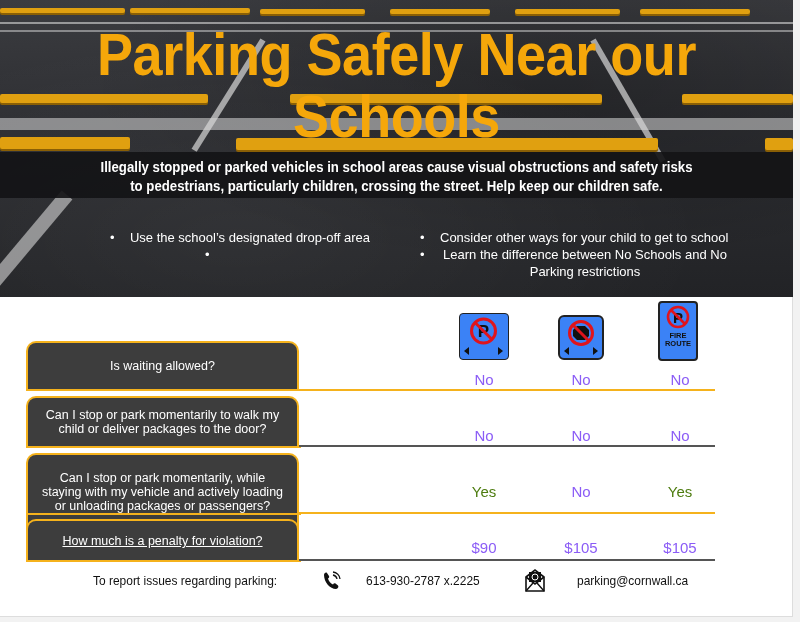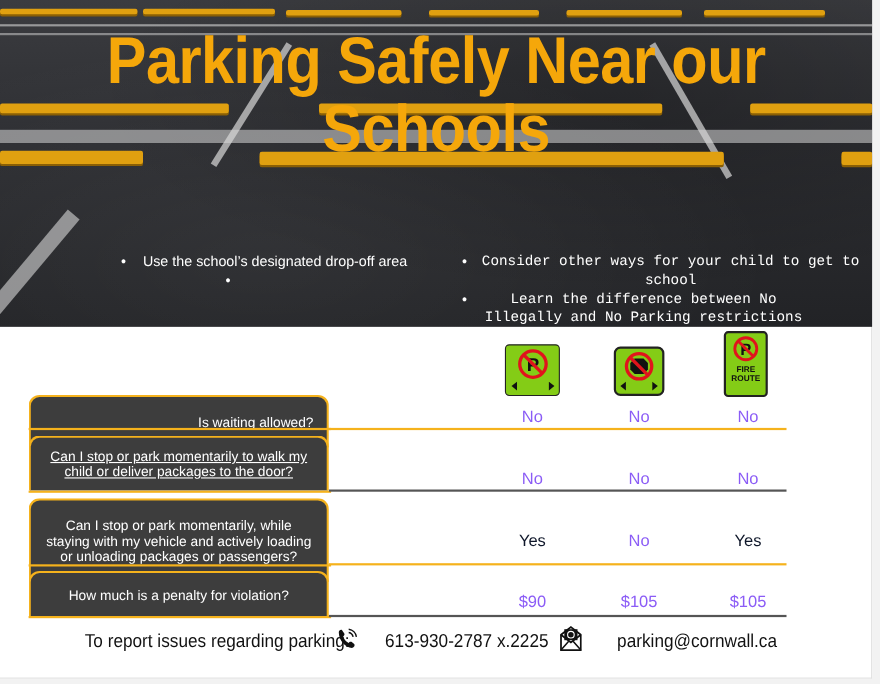--- a/index.html
+++ b/index.html
@@ -27,36 +27,36 @@
     .banner { position: absolute; left: 0; top: 152px; width: 793px; height: 46px; background: rgba(20,20,22,0.92);
       color: #fff; font-weight: bold; font-size: 15px; line-height: 19px; text-align: center; padding-top: 5px; }
     .banner span { display: block; transform: scaleX(0.88); transform-origin: center; white-space: nowrap; }
 
     .tips { position: absolute; top: 229px; color: #fff; font-size: 13px; line-height: 17px; }
     .tips.left { left: 30px; width: 370px; }
     .tips.right { left: 412px; width: 370px; }
     .tip { display: flex; justify-content: center; text-align: center; }
     .tip .bullet { display: inline-block; width: 20px; text-align: left; }
     .tips.right .tip { justify-content: flex-start; padding-left: 8px; }
-    .tips.right .tip .txt { text-align: center; font-family: Liberation Mono, monospace; }
+    .tips.right .tip .txt { text-align: center; }
 
     
-    .sign { position: absolute; background: #84cc16; border: 1.5px solid #222; border-radius: 4px; text-align: center; }
+    .sign { position: absolute; background: #3b82f6; border: 1.5px solid #222; border-radius: 4px; }
     .row-label { position: absolute; left: 26px; width: 273px; background: #3d3d3d; color: #fff;
       border: 2px solid #f5b21c; border-bottom: none; border-radius: 10px 10px 0 0;
       font-size: 12.5px; line-height: 14px; text-align: center; display: flex; align-items: center; justify-content: center; padding: 0 12px; }
     .row-line { position: absolute; left: 299px; width: 416px; height: 2px; }
     .row-line.gold { background: #f5b21c; }
     .row-line.dark { background: #555; }
     .label-base { position: absolute; left: 26px; width: 275px; height: 2px; background: #f5b21c; }
     .cell { position: absolute; width: 60px; text-align: center; font-size: 15px; }
     .red { color: #8b5cf6; }
-    .green { color: #0f172a; }
-
-    .footer { position: absolute; top: 570px; left: 0; width: 721px; height: 24px; font-size: 17px; color: #111; }
+    .green { color: #4d7c0f; }
+
+    .footer { position: absolute; top: 570px; left: 16px; width: 721px; height: 24px; font-size: 13px; color: #111; }
     .footer .lbl { position: absolute; left: 77px; top: 3px; transform: scaleX(0.92); transform-origin: left; }
     .footer .phone-icon { position: absolute; left: 305px; top: 0; width: 22px; height: 22px; }
     .footer .phone { position: absolute; left: 350px; top: 3px; transform: scaleX(0.92); transform-origin: left; }
     .footer .mail-icon { position: absolute; left: 509px; top: -3px; width: 20px; height: 26px; }
     .footer .email { position: absolute; left: 561px; top: 3px; transform: scaleX(0.92); transform-origin: left; }
   </style>
 </head>
 <body>
 
 <div class="page">
@@ -82,39 +82,43 @@
     <div class="curb" style="left:682px;top:94px;width:111px;height:9px"></div>
     <div class="curb" style="left:0;top:137px;width:130px;height:12px"></div>
     <div class="curb" style="left:236px;top:138px;width:422px;height:12px"></div>
     <div class="curb" style="left:765px;top:138px;width:28px;height:12px"></div>
 
     <div class="title">
       <div>Parking Safely Near our</div>
       <div>Schools</div>
     </div>
 
+    <div class="banner">
+      <span>Illegally stopped or parked vehicles in school areas cause visual obstructions and safety risks</span>
+      <span>to pedestrians, particularly children, crossing the street. Help keep our children safe.</span>
+    </div>
 
     <div class="tips left">
       <div class="tip" style="padding-left:50px">
         <span class="bullet">•</span>
         <span class="txt">Use the school’s designated drop-off area</span>
       </div>
       <div class="tip">
         <span class="bullet">•</span>
       </div>
     </div>
 
     <div class="tips right">
       <div class="tip">
         <span class="bullet">•</span>
         <span class="txt">Consider other ways for your child to get to school</span>
       </div>
       <div class="tip">
         <span class="bullet">•</span>
-        <span class="txt" style="width:290px">Learn the difference between No Illegally and No Parking restrictions</span>
+        <span class="txt" style="width:290px">Learn the difference between No Schools and No Parking restrictions</span>
       </div>
     </div>
   </div>
 
   <div class="sign" style="left:459px;top:313px;width:50px;height:47px;">
     <svg width="47" height="44" viewBox="0 0 47 44">
       <circle cx="23.5" cy="17" r="12" fill="none" stroke="#e0141c" stroke-width="3"></circle>
       <text x="23.5" y="23" text-anchor="middle" font-family="Liberation Sans, sans-serif" font-weight="bold" font-size="17" fill="#111">P</text>
       <line x1="15" y1="8.5" x2="32" y2="25.5" stroke="#e0141c" stroke-width="3"></line>
       <polygon points="4,37 9,33 9,41" fill="#111"></polygon>
@@ -133,48 +137,48 @@
   <div class="sign" style="left:658px;top:301px;width:40px;height:60px;border-width:2px;">
     <svg width="36" height="56" viewBox="0 0 36 56">
       <circle cx="18" cy="14" r="10" fill="none" stroke="#e0141c" stroke-width="2.6"></circle>
       <text x="18" y="20" text-anchor="middle" font-family="Liberation Sans, sans-serif" font-weight="bold" font-size="15" fill="#111">P</text>
       <line x1="11" y1="7" x2="25" y2="21" stroke="#e0141c" stroke-width="2.6"></line>
       <text x="18" y="35" text-anchor="middle" font-family="Liberation Sans, sans-serif" font-weight="bold" font-size="7.5" fill="#111">FIRE</text>
       <text x="18" y="43" text-anchor="middle" font-family="Liberation Sans, sans-serif" font-weight="bold" font-size="7.5" fill="#111">ROUTE</text>
     </svg>
   </div>
 
-  <div class="row-label" style="top:359px;height:48px;justify-content:flex-end;">
+  <div class="row-label" style="top:341px;height:48px;">
     <span>Is waiting allowed?</span>
   </div>
   <div class="label-base" style="top:389px"></div>
   <div class="row-line gold" style="top:389px"></div>
   <div class="cell red" style="left:454px;top:371px">No</div>
   <div class="cell red" style="left:551px;top:371px">No</div>
   <div class="cell red" style="left:650px;top:371px">No</div>
 
-  <div class="row-label" style="top:396px;height:50px;text-decoration:underline;">
+  <div class="row-label" style="top:396px;height:50px;">
     <span>Can I stop or park momentarily to walk my child or deliver packages to the door?</span>
   </div>
   <div class="label-base" style="top:446px"></div>
   <div class="row-line dark" style="top:445px"></div>
   <div class="cell red" style="left:454px;top:427px">No</div>
   <div class="cell red" style="left:551px;top:427px">No</div>
   <div class="cell red" style="left:650px;top:427px">No</div>
 
   <div class="row-label" style="top:453px;height:76px;">
     <span>Can I stop or park momentarily, while staying with my vehicle and actively loading or unloading packages or passengers?</span>
   </div>
   <div class="label-base" style="top:513px"></div>
   <div class="row-line gold" style="top:512px"></div>
   <div class="cell green" style="left:454px;top:483px">Yes</div>
   <div class="cell red" style="left:551px;top:483px">No</div>
   <div class="cell green" style="left:650px;top:483px">Yes</div>
 
-  <div class="row-label" style="top:519px;height:42px;">
+  <div class="row-label" style="top:519px;height:42px;text-decoration:underline;">
     <span>How much is a penalty for violation?</span>
   </div>
   <div class="label-base" style="top:560px"></div>
   <div class="row-line dark" style="top:559px"></div>
   <div class="cell red" style="left:454px;top:539px">$90</div>
   <div class="cell red" style="left:551px;top:539px">$105</div>
   <div class="cell red" style="left:650px;top:539px">$105</div>
 
   <div class="footer">
     <span class="lbl">To report issues regarding parking:</span>

